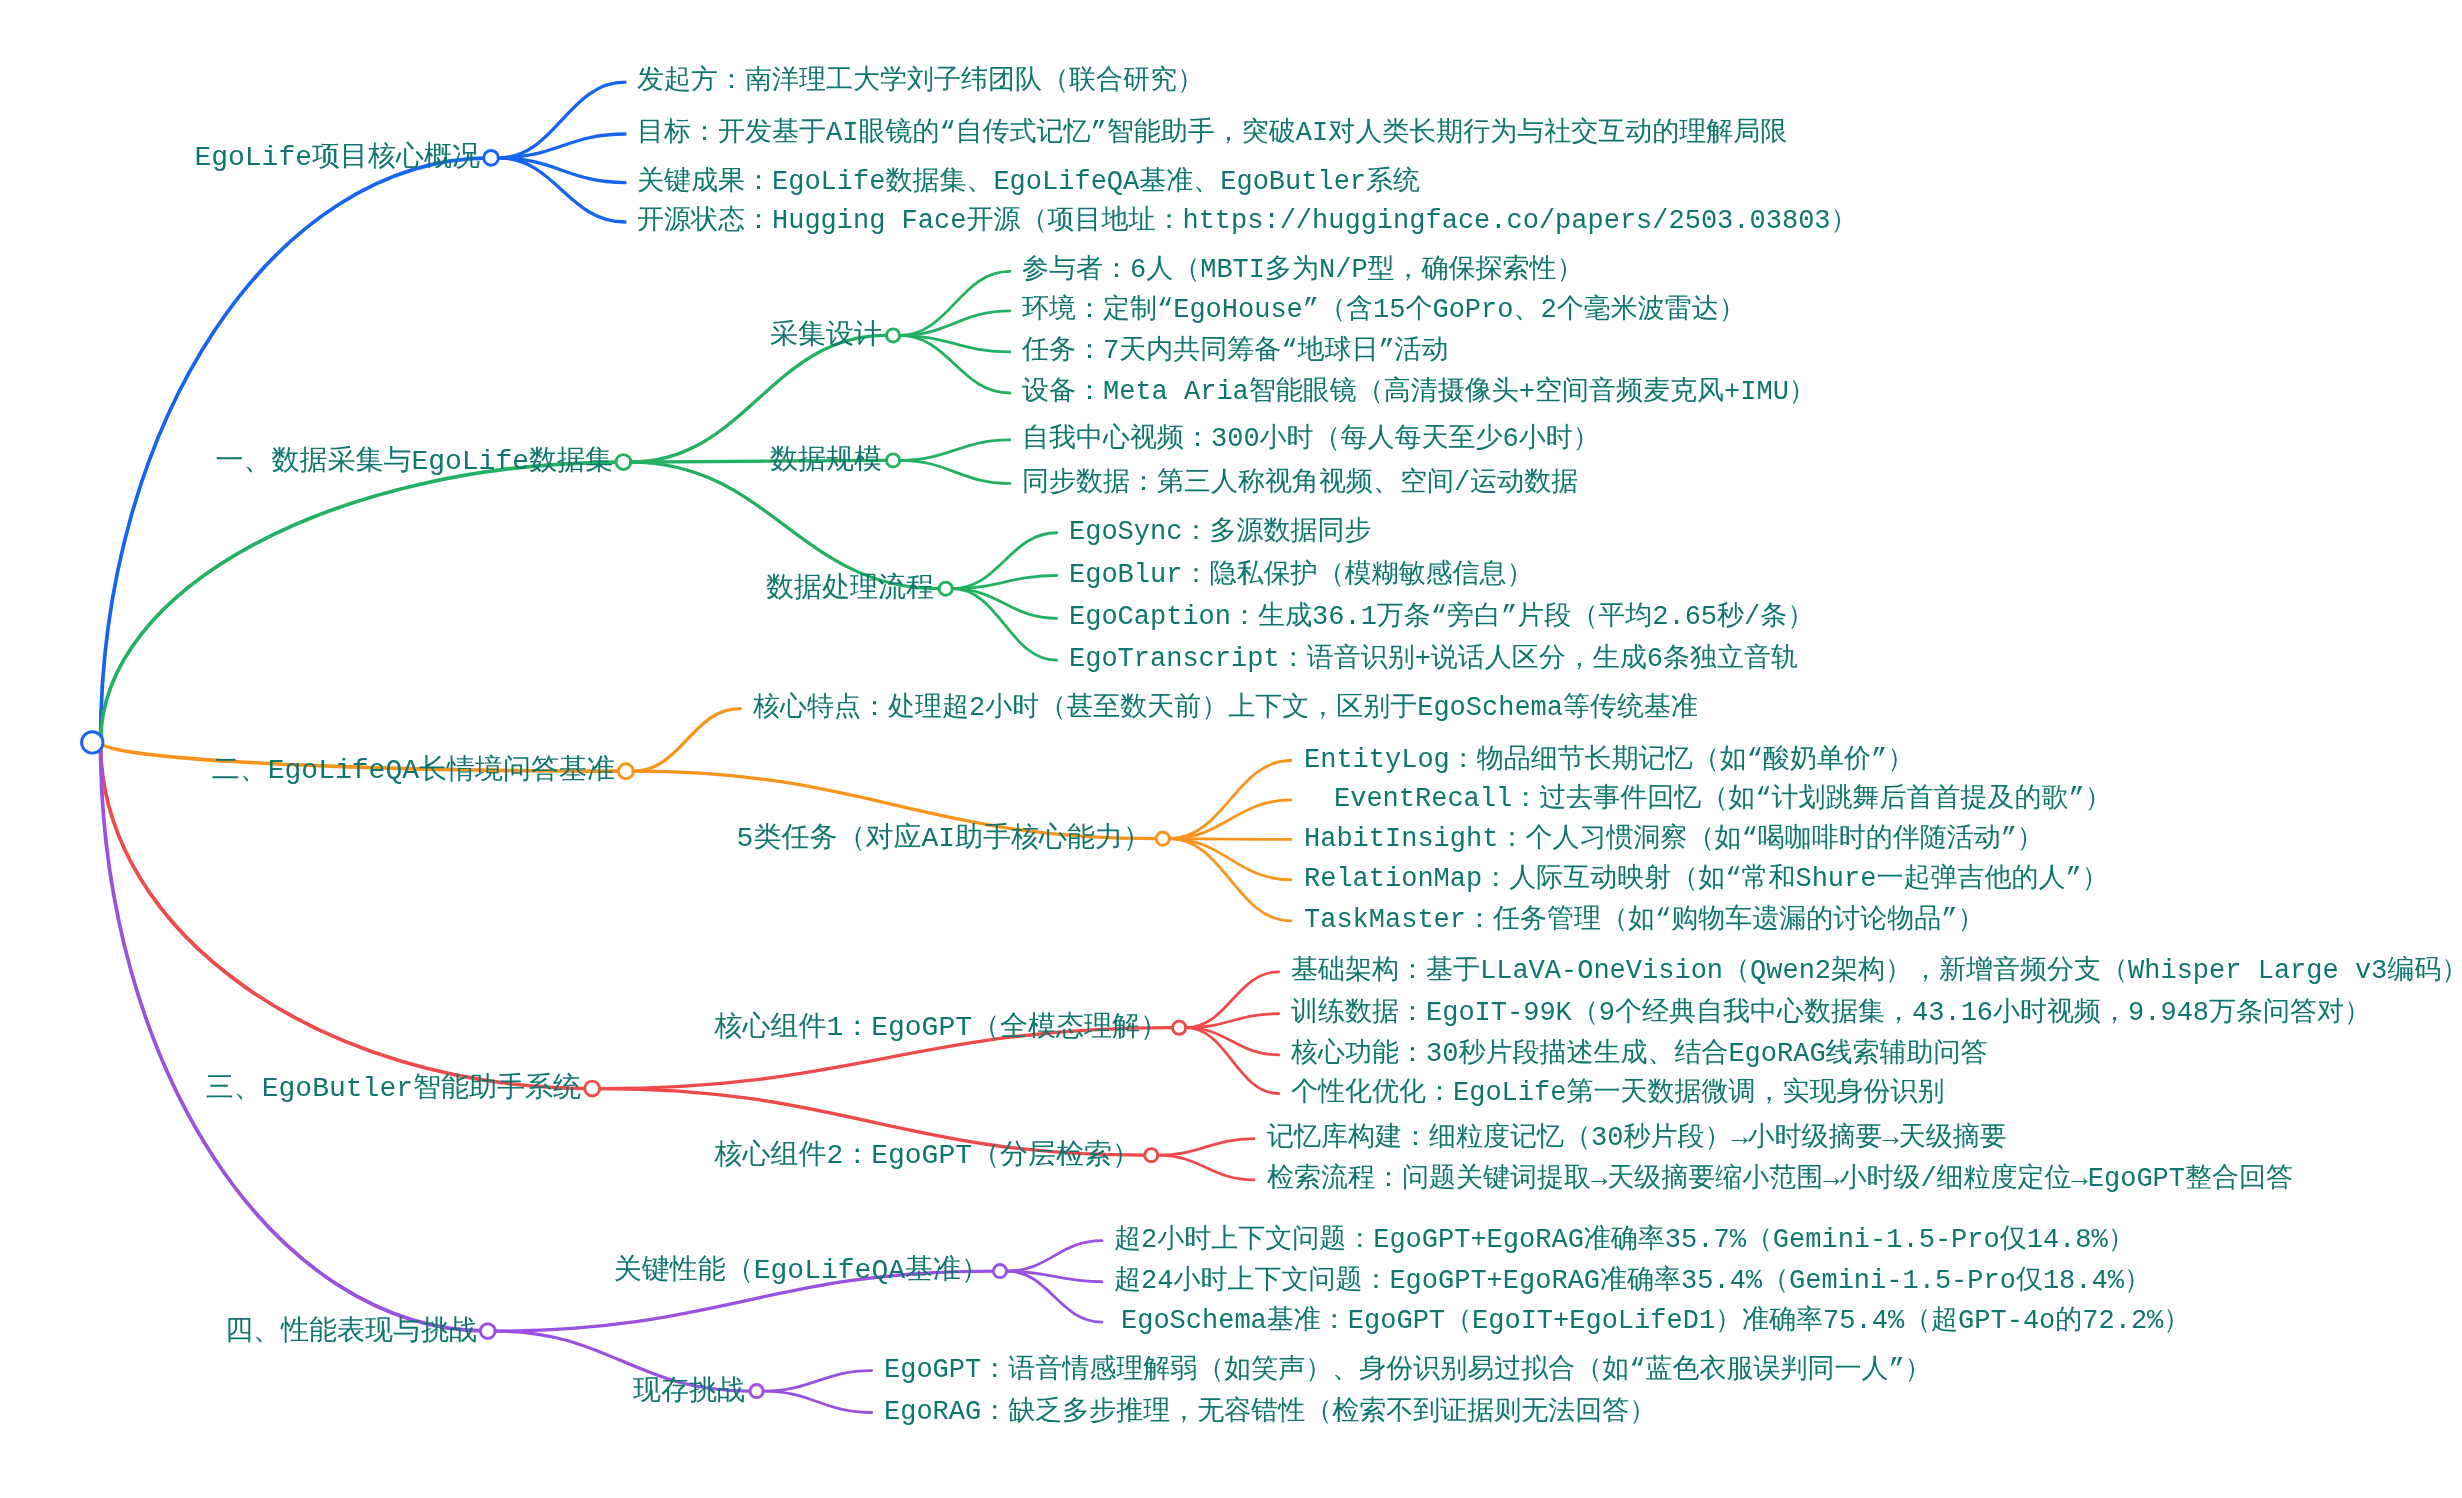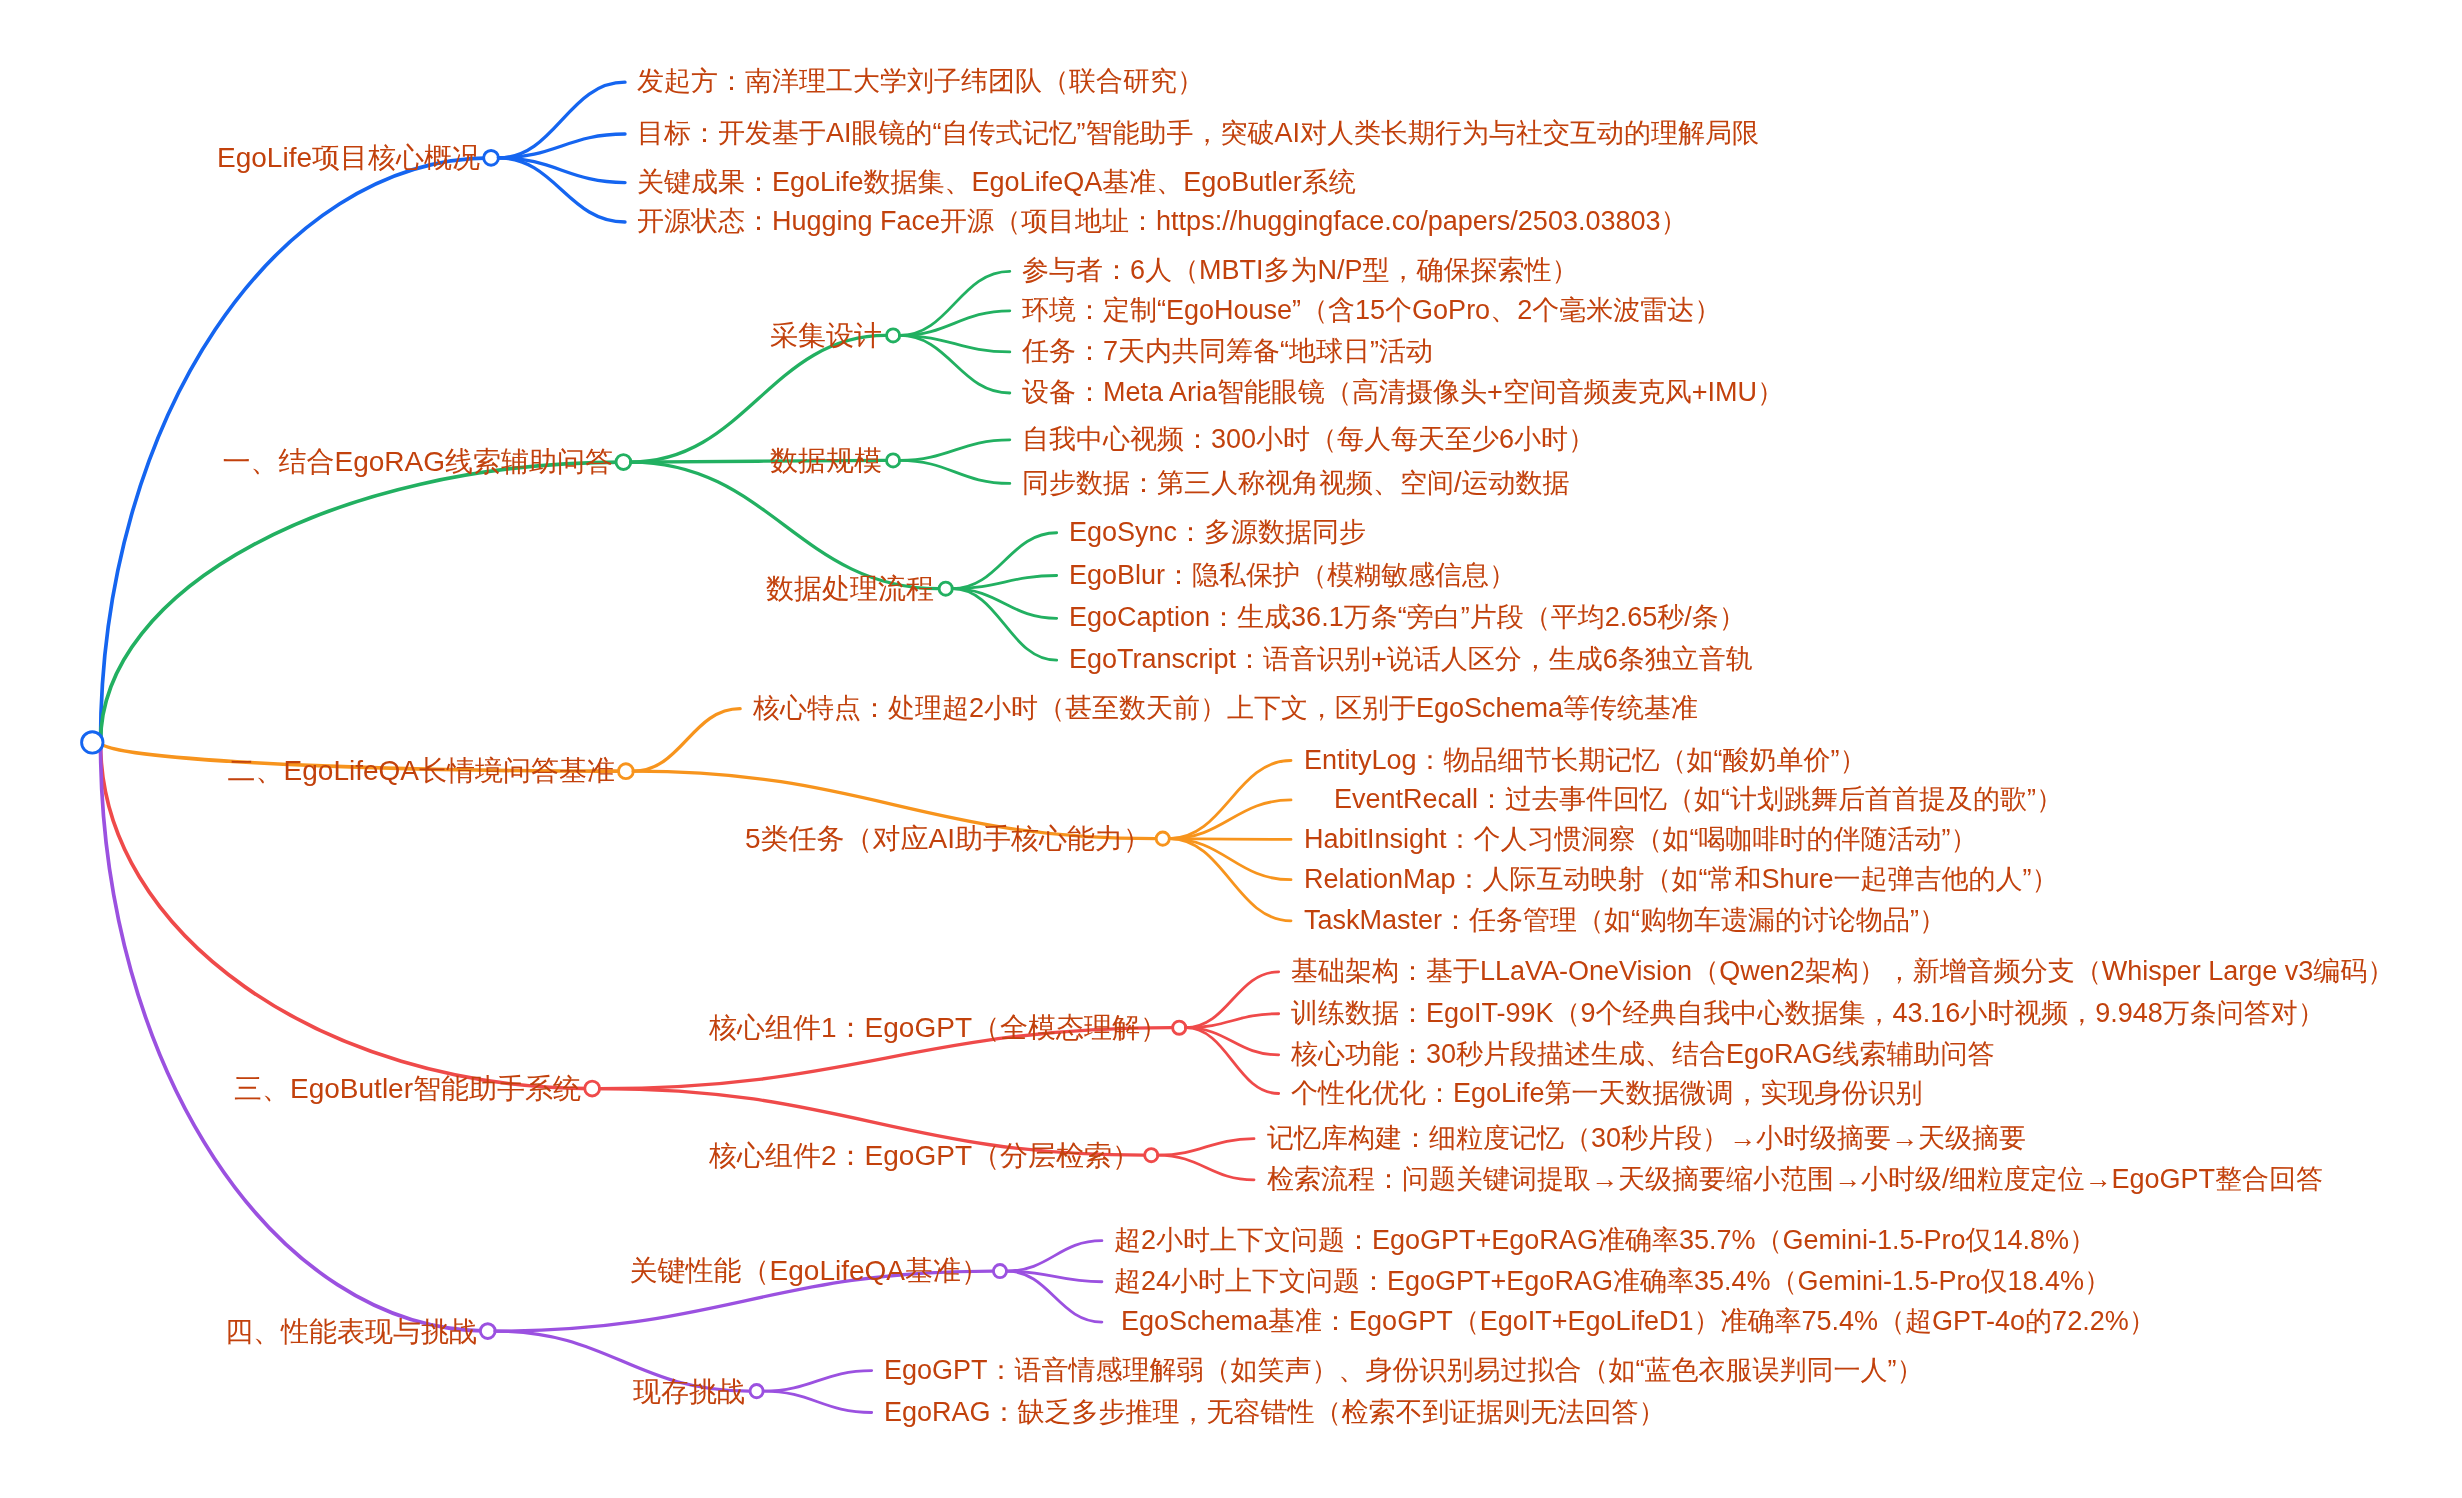--- a/index.html
+++ b/index.html
@@ -21,27 +21,27 @@
   }
   svg#mm-svg {
     position: absolute;
     left: 0; top: 0;
     width: 2462px;
     height: 1498px;
     display: block;
   }
   .mm-label {
     position: absolute;
-    color: #c2410c;
+    color: #0f766e;
     font-size: 27px;
     line-height: 1.15;
     white-space: nowrap;
     transform: translateY(-50%);
     letter-spacing: 0px;
-    font-family: Liberation Sans, sans-serif;
+    font-family: Liberation Mono, monospace;
   }
   .mm-label.lvl1 { font-size: 28px; }
   .mm-label.lvl2 { font-size: 28px; }
   .mm-label.lvl3 { font-size: 27px; }
   .mm-label.right { text-align: left; }
   .mm-label.left  { text-align: right; transform: translate(-100%, -50%); }
 </style>
 </head>
 <body>
 
@@ -105,21 +105,21 @@
       <path d="M 928 1692 C 987.4 1692, 1000.6 1667, 1060 1667" fill="none" stroke="#9b51e0" stroke-width="3.4" stroke-linecap="round"></path>
       <path d="M 928 1692 C 987.4 1692, 1000.6 1718, 1060 1718" fill="none" stroke="#9b51e0" stroke-width="3.4" stroke-linecap="round"></path>
       <circle cx="112" cy="903" r="13" fill="#ffffff" stroke="#1565f0" stroke-width="3.5"></circle>
     </svg>
   <div id="mm-labels">
       <div class="mm-label left lvl1" style="left: 480px; top: 158px;">EgoLife项目核心概况</div>
       <div class="mm-label right lvl3" style="left: 637px; top: 82px;">发起方：南洋理工大学刘子纬团队（联合研究）</div>
       <div class="mm-label right lvl3" style="left: 637px; top: 134px;">目标：开发基于AI眼镜的“自传式记忆”智能助手，突破AI对人类长期行为与社交互动的理解局限</div>
       <div class="mm-label right lvl3" style="left: 637px; top: 183px;">关键成果：EgoLife数据集、EgoLifeQA基准、EgoButler系统</div>
       <div class="mm-label right lvl3" style="left: 637px; top: 222px;">开源状态：Hugging Face开源（项目地址：https://huggingface.co/papers/2503.03803）</div>
-      <div class="mm-label left lvl1" style="left: 613px; top: 462px;">一、结合EgoRAG线索辅助问答</div>
+      <div class="mm-label left lvl1" style="left: 613px; top: 462px;">一、数据采集与EgoLife数据集</div>
       <div class="mm-label left lvl2" style="left: 882px; top: 336px;">采集设计</div>
       <div class="mm-label right lvl3" style="left: 1022px; top: 271px;">参与者：6人（MBTI多为N/P型，确保探索性）</div>
       <div class="mm-label right lvl3" style="left: 1022px; top: 311px;">环境：定制“EgoHouse”（含15个GoPro、2个毫米波雷达）</div>
       <div class="mm-label right lvl3" style="left: 1022px; top: 352px;">任务：7天内共同筹备“地球日”活动</div>
       <div class="mm-label right lvl3" style="left: 1022px; top: 393px;">设备：Meta Aria智能眼镜（高清摄像头+空间音频麦克风+IMU）</div>
       <div class="mm-label left lvl2" style="left: 882px; top: 461px;">数据规模</div>
       <div class="mm-label right lvl3" style="left: 1022px; top: 440px;">自我中心视频：300小时（每人每天至少6小时）</div>
       <div class="mm-label right lvl3" style="left: 1022px; top: 484px;">同步数据：第三人称视角视频、空间/运动数据</div>
       <div class="mm-label left lvl2" style="left: 934px; top: 589px;">数据处理流程</div>
       <div class="mm-label right lvl3" style="left: 1069px; top: 533px;">EgoSync：多源数据同步</div>

